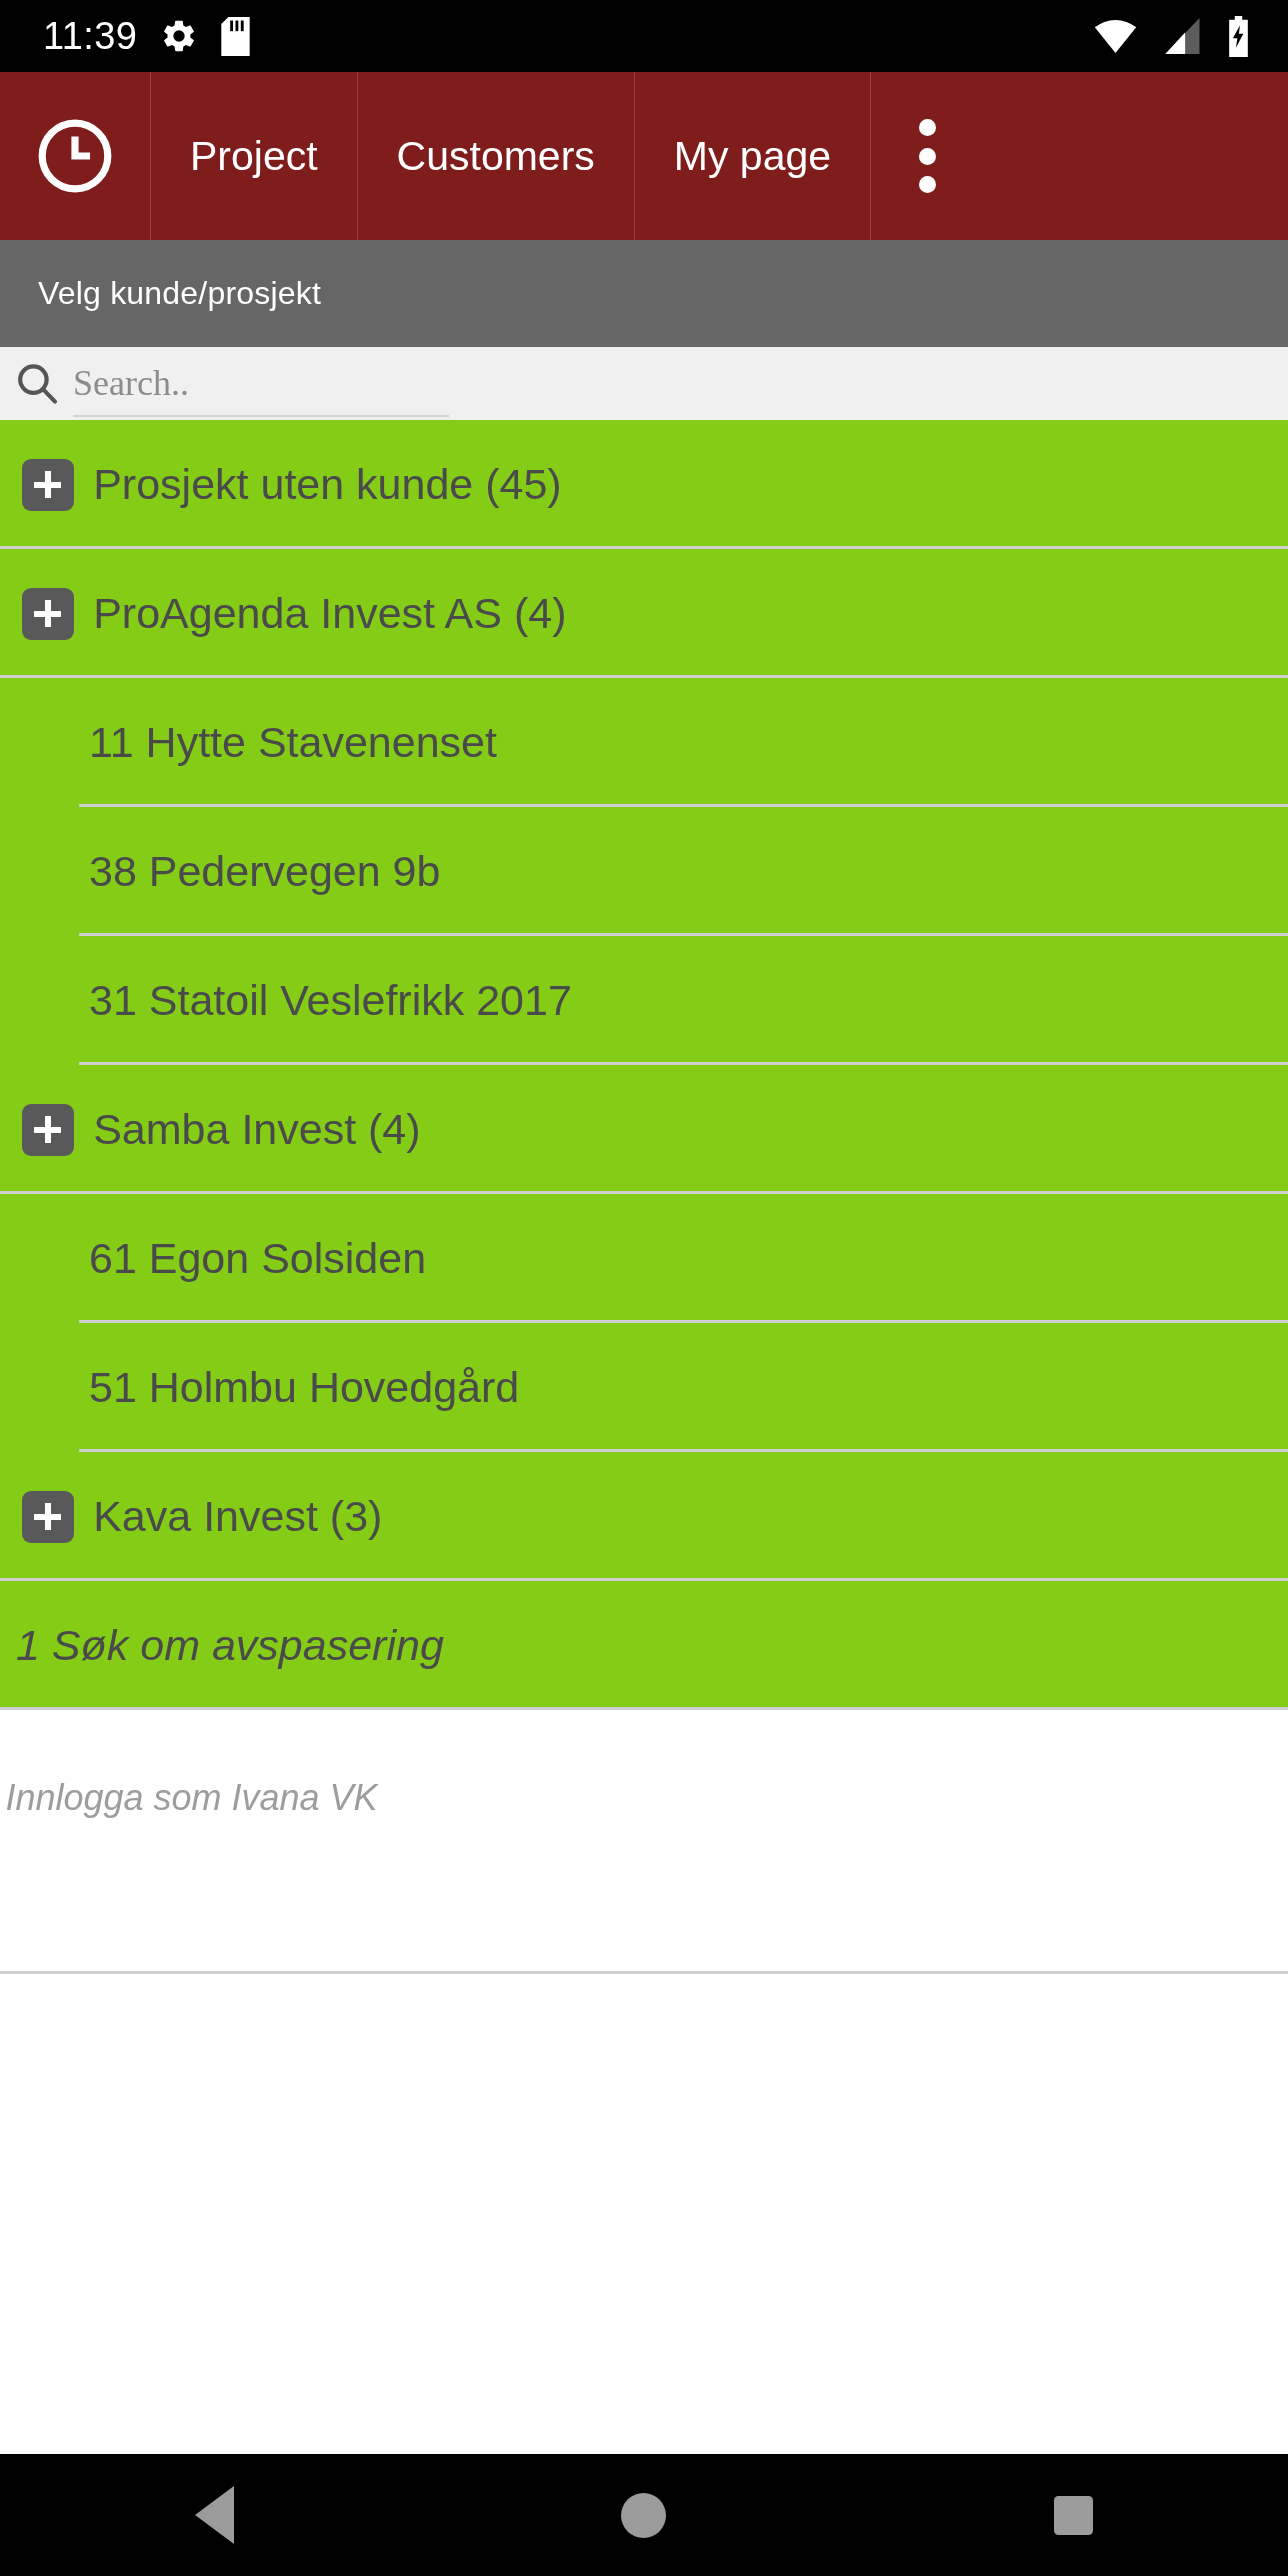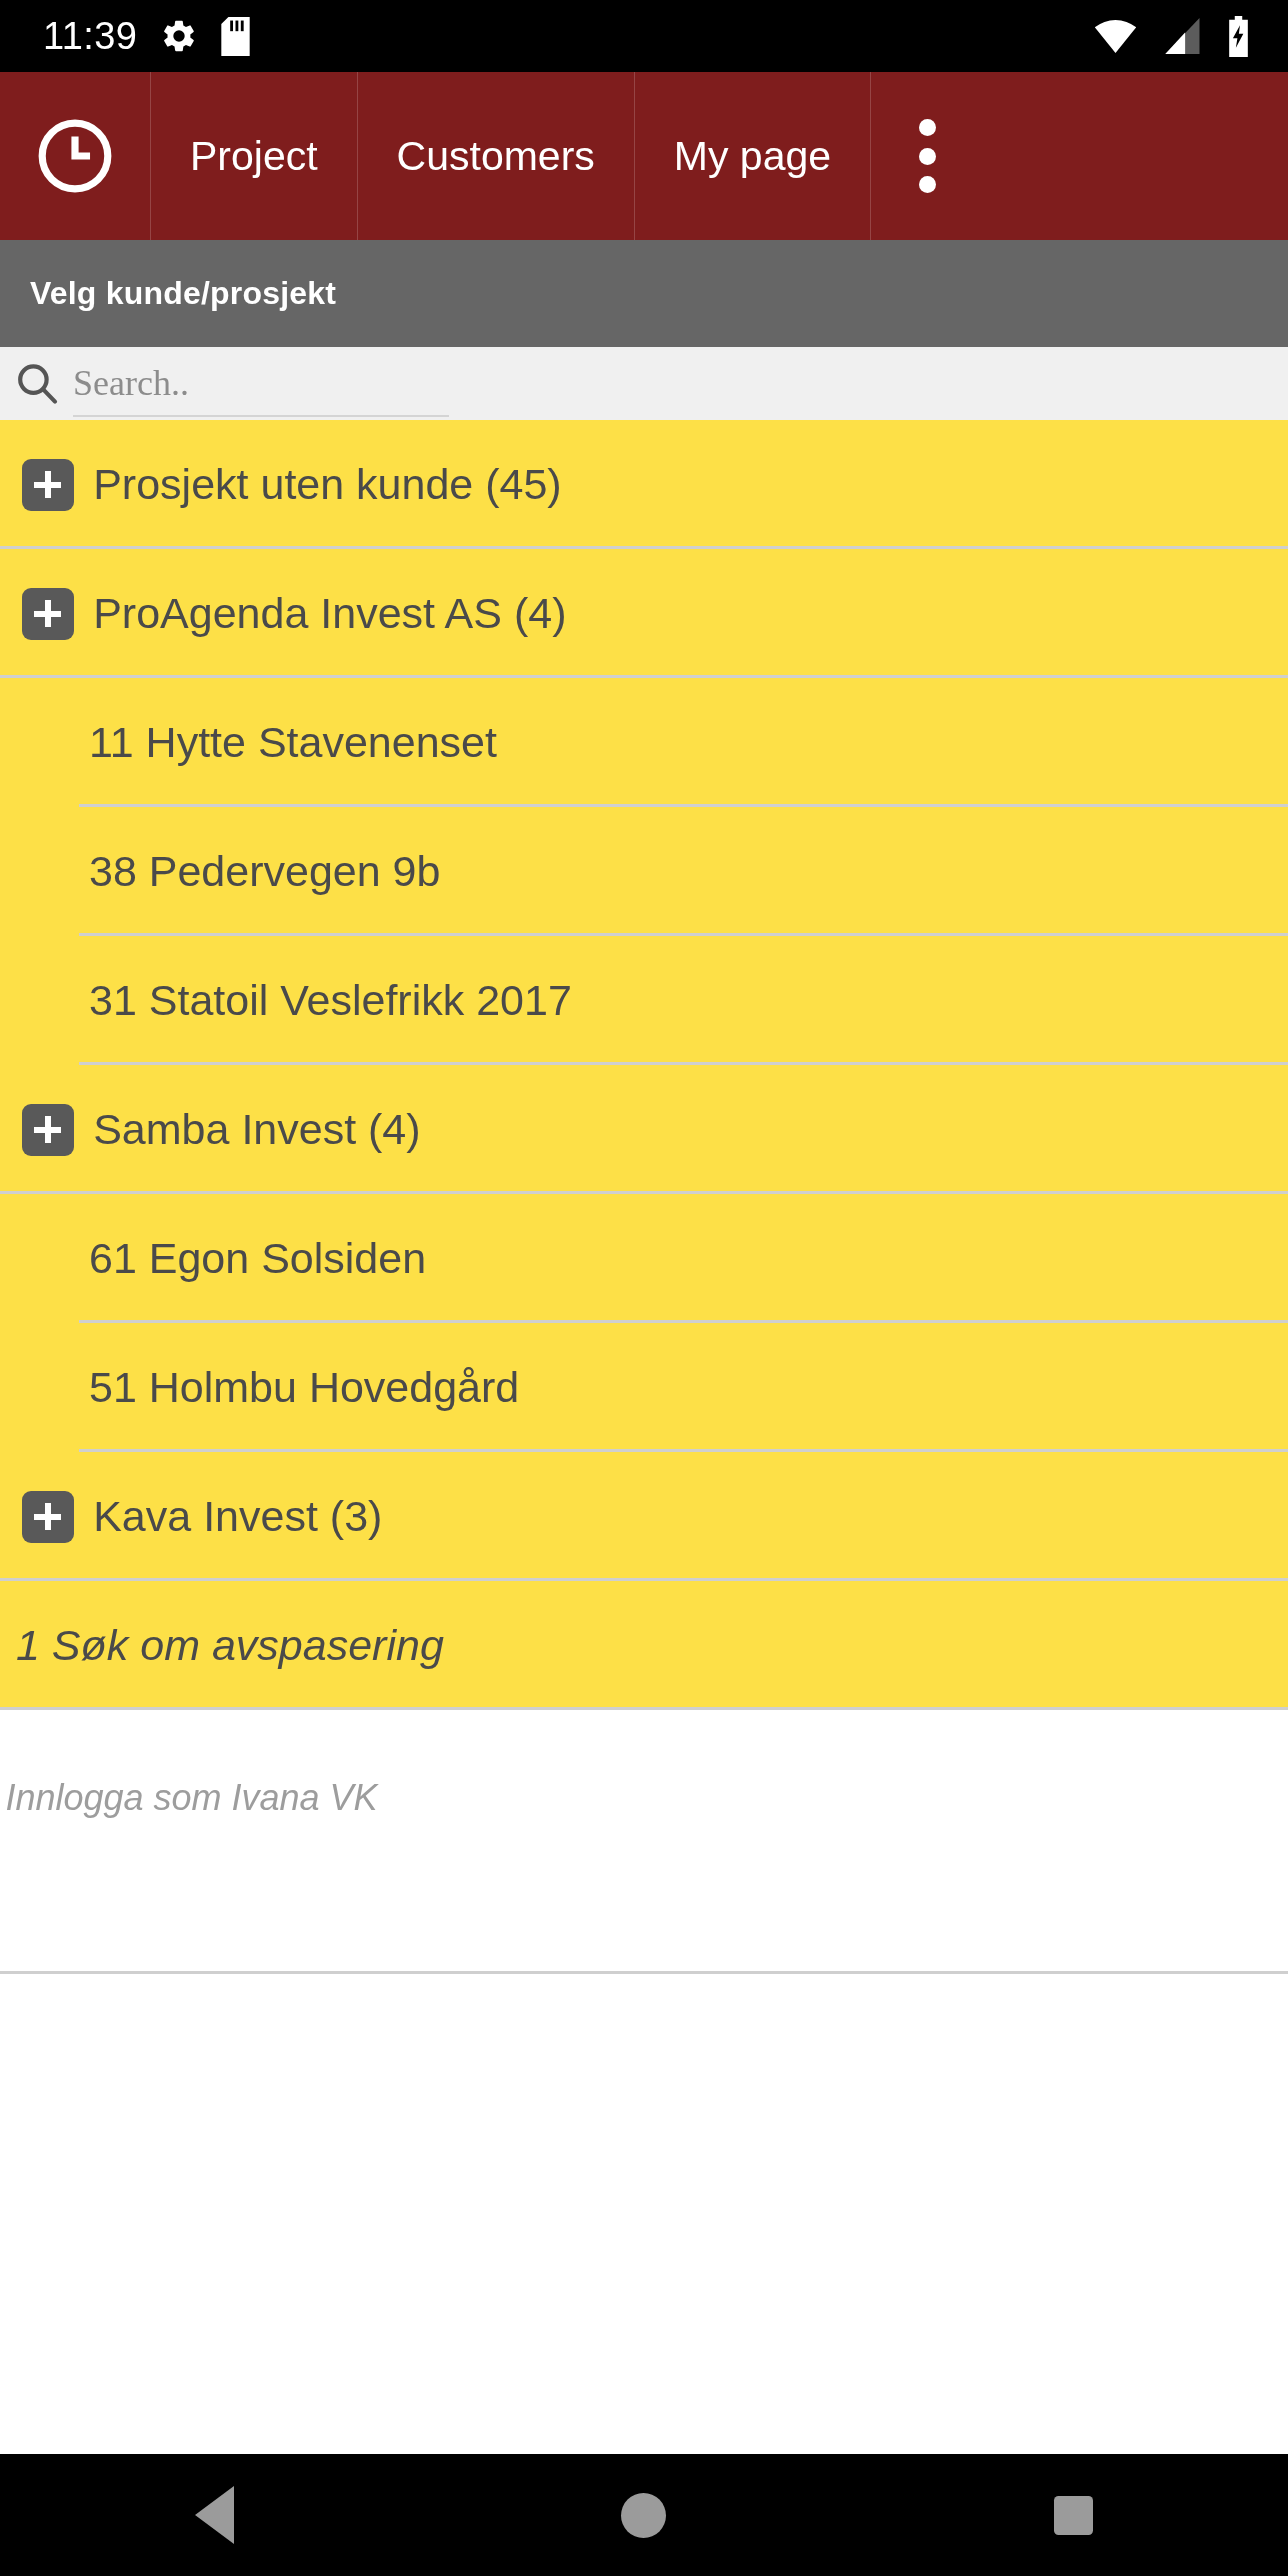--- a/index.html
+++ b/index.html
@@ -45,22 +45,22 @@
     border-left:1.8px solid rgba(255,255,255,0.18);
   }
   .dot { width:17px; height:17px; border-radius:50%; background:#ffffff; }
 
   
   .subheader {
     position:absolute; top:240px; left:0; width:1288px; height:107px;
     background:#666666; display:flex; align-items:center;
   }
   .subheader-title {
-    color:#ffffff; font-size:32px; font-weight:bold;
-    padding-left:30px; letter-spacing:0.2px;
+    color:#ffffff; font-size:32px; font-weight:normal;
+    padding-left:30px; letter-spacing:0.2px;margin-left:8px;
   }
 
   
   .searchbar {
     position:absolute; top:347px; left:0; width:1288px; height:73px;
     background:#f0f0f0; display:flex; align-items:center;
   }
   .search-icon-wrap { padding-left:12.5px; padding-right:12.5px; display:flex; align-items:center; }
   .search-input {
     flex:1; border:none; background:transparent; outline:none;
@@ -70,21 +70,21 @@
     border-bottom:2.7px solid #d4d4d4;
     max-width:376px;
     padding:0;
   }
   .search-input::placeholder { color:#8c8c8c; }
 
   
   .list { position:absolute; top:420px; left:0; width:1288px; }
   .row {
     position:relative; width:1288px; height:129px;
-    display:flex; align-items:center; background:#fde047;
+    display:flex; align-items:center; background:#84cc16;
   }
   .row .divider {
     position:absolute; bottom:0; height:2.7px; background:#cfcfcf;
   }
   .row.group .divider { left:0; right:0; width:1288px; }
   .row.child .divider { left:79px; width:1209px; }
   .row.plain .divider { left:0; width:1288px; }
 
   .plus-btn {
     width:52px; height:52px; border-radius:9px; background:#595959;

